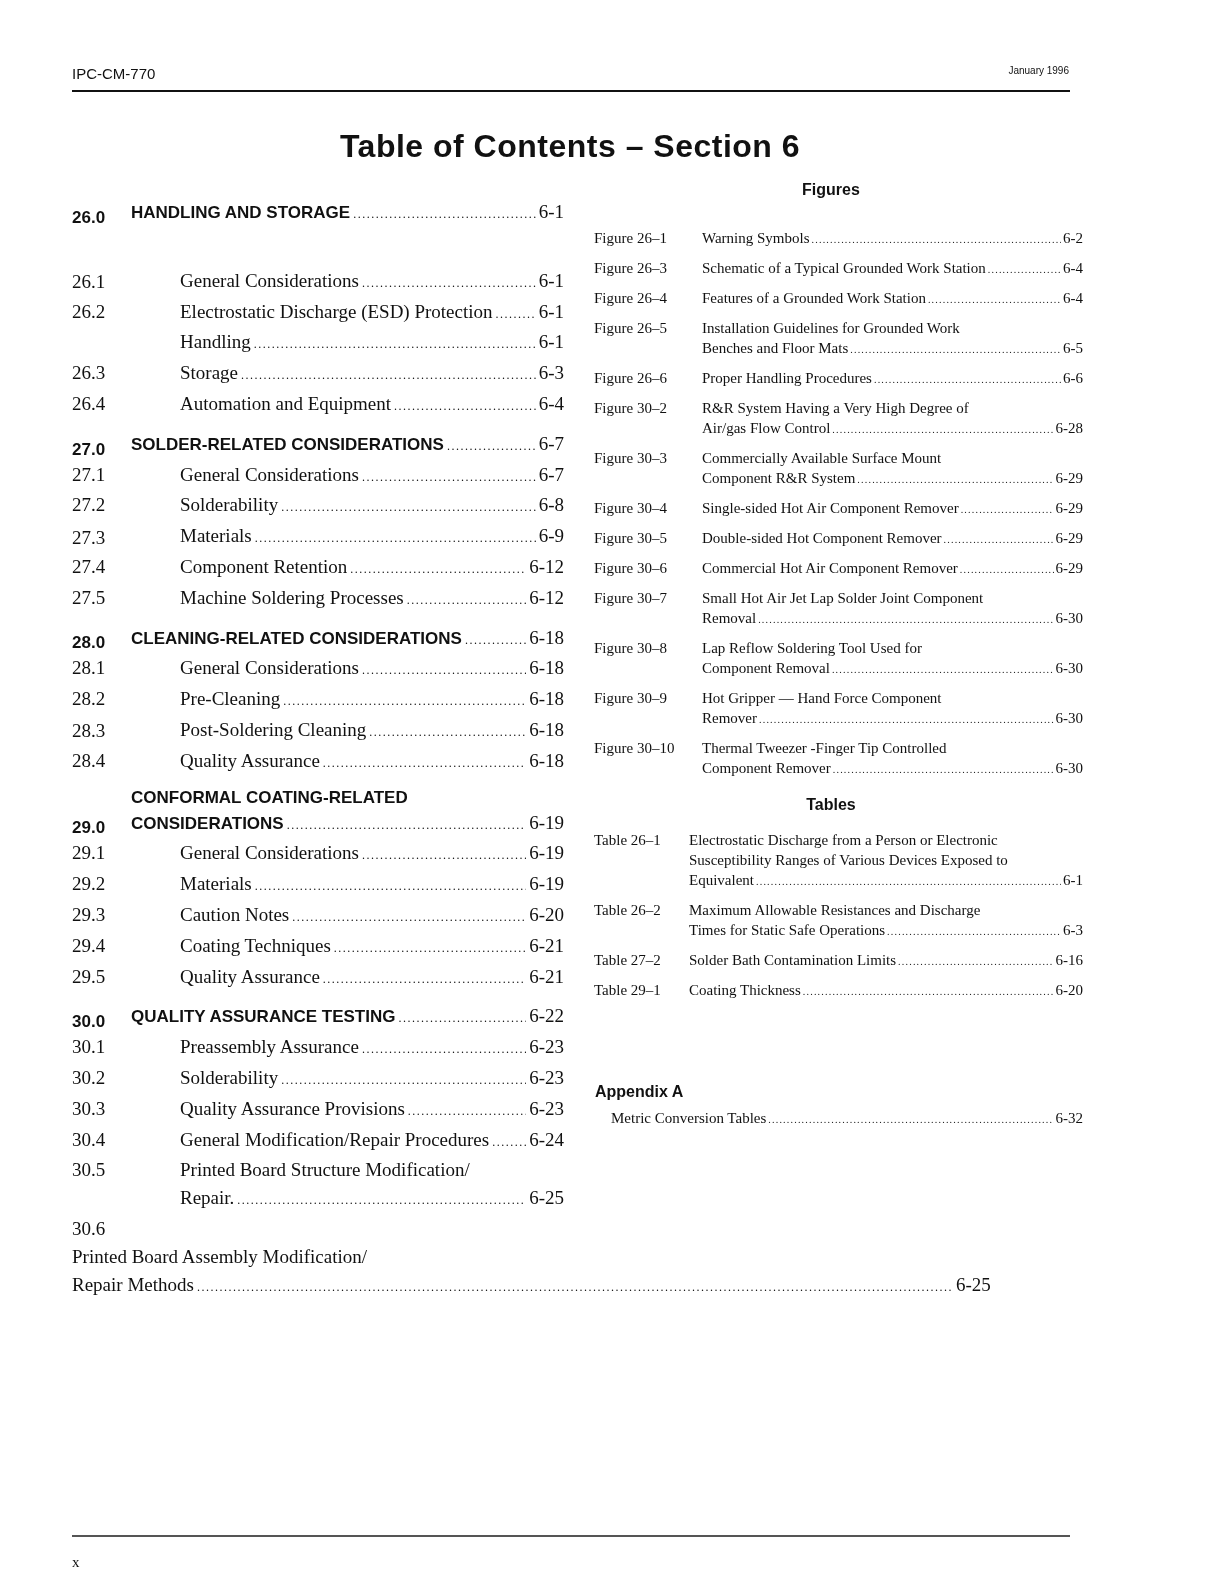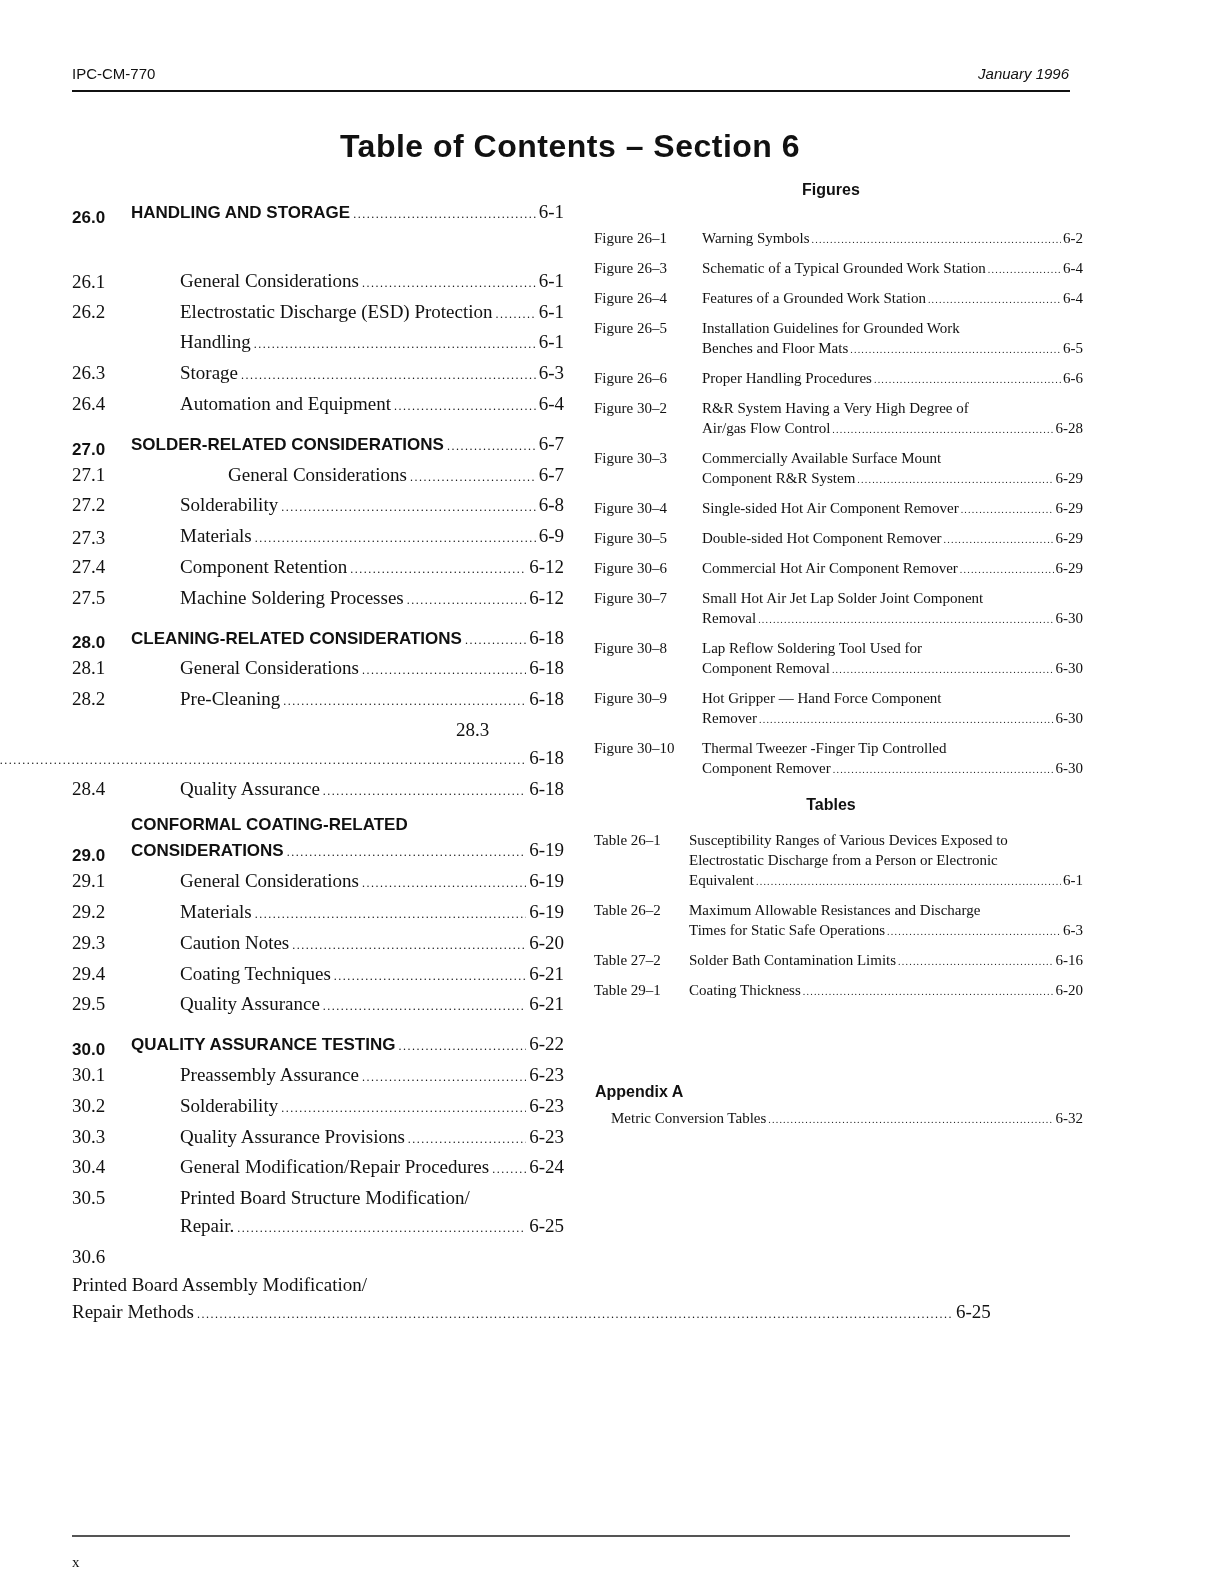--- a/index.html
+++ b/index.html
@@ -1,21 +1,21 @@
 <!DOCTYPE html>
 <html><head>
 <meta charset="utf-8">
 <style>
   html, body { margin: 0; padding: 0; background: #ffffff; }
   body { width: 1229px; height: 1584px; position: relative; overflow: hidden; color: #111; }
   .sans { font-family: "Liberation Sans", "DejaVu Sans", sans-serif; }
   .serif { font-family: "Liberation Serif", "DejaVu Serif", serif; }
 
   #hdr-left { position: absolute; left: 72px; top: 65px; font-size: 15px; }
-  #hdr-right { position: absolute; right: 160px; top: 65px; font-size: 15px; font-style: italic; }
+  #hdr-right { position: absolute; right: 160px; top: 65px; font-size: 10px; }
   #hdr-rule { position: absolute; left: 72px; top: 90px; width: 998px; height: 2px; background: #111; }
 
   #title { position: absolute; left: 0; width: 1140px; top: 128px; text-align: center; font-size: 32px; font-weight: bold; letter-spacing: 0.5px; }
 
   
   #toc { position: absolute; left: 72px; top: 198px; width: 492px; }
   .group { margin-bottom: 9px; }
   .row { display: flex; align-items: flex-end; line-height: 27.8px; }
   .num { width: 108px; flex: none; font-size: 19px; }
   .num.major { width: 59px; font-weight: bold; font-size: 17px; font-family: "Liberation Sans", sans-serif; }
@@ -124,21 +124,21 @@
       <div class="row major-row">
         <span class="num major">27.0</span>
         <div class="body">
           <div class="line">
             <span class="txt major">SOLDER-RELATED CONSIDERATIONS</span>
             <span class="dots serif"></span>
             <span class="pg">6-7</span>
           </div>
         </div>
       </div>
-      <div class="row" style="align-items: flex-start; gap: 48px;">
+      <div class="row" style="align-items: flex-start;">
         <span class="num">27.1</span>
         <div class="body">
           <div class="line">
             <span class="txt">General Considerations</span>
             <span class="dots"></span>
             <span class="pg">6-7</span>
           </div>
         </div>
       </div>
       <div class="row" style="align-items: flex-start;">
@@ -206,21 +206,21 @@
       <div class="row" style="align-items: flex-start;">
         <span class="num">28.2</span>
         <div class="body">
           <div class="line">
             <span class="txt">Pre-Cleaning</span>
             <span class="dots"></span>
             <span class="pg">6-18</span>
           </div>
         </div>
       </div>
-      <div class="row" style="align-items: flex-end; flex-direction: column;">
+      <div class="row" style="align-items: center;">
         <span class="num">28.3</span>
         <div class="body">
           <div class="line">
             <span class="txt">Post-Soldering Cleaning</span>
             <span class="dots"></span>
             <span class="pg">6-18</span>
           </div>
         </div>
       </div>
       <div class="row" style="align-items: flex-start;">
@@ -543,24 +543,24 @@
       </div>
     </div>
   </div>
 
 <div id="tbl-title" class="sans sub-title">Tables</div>
 <div id="tbls" class="serif">
     <div class="r-item">
       <span class="r-lbl tbl">Table 26–1</span>
       <div class="r-body">
         <div class="r-line">
+          <span class="t">Electrostatic Discharge from a Person or Electronic</span>
+        </div>
+        <div class="r-line">
           <span class="t">Susceptibility Ranges of Various Devices Exposed to</span>
-        </div>
-        <div class="r-line">
-          <span class="t">Electrostatic Discharge from a Person or Electronic</span>
         </div>
         <div class="r-line">
           <span class="t">Equivalent</span>
           <span class="dots"></span>
           <span class="p">6-1</span>
         </div>
       </div>
     </div>
     <div class="r-item">
       <span class="r-lbl tbl">Table 26–2</span>

